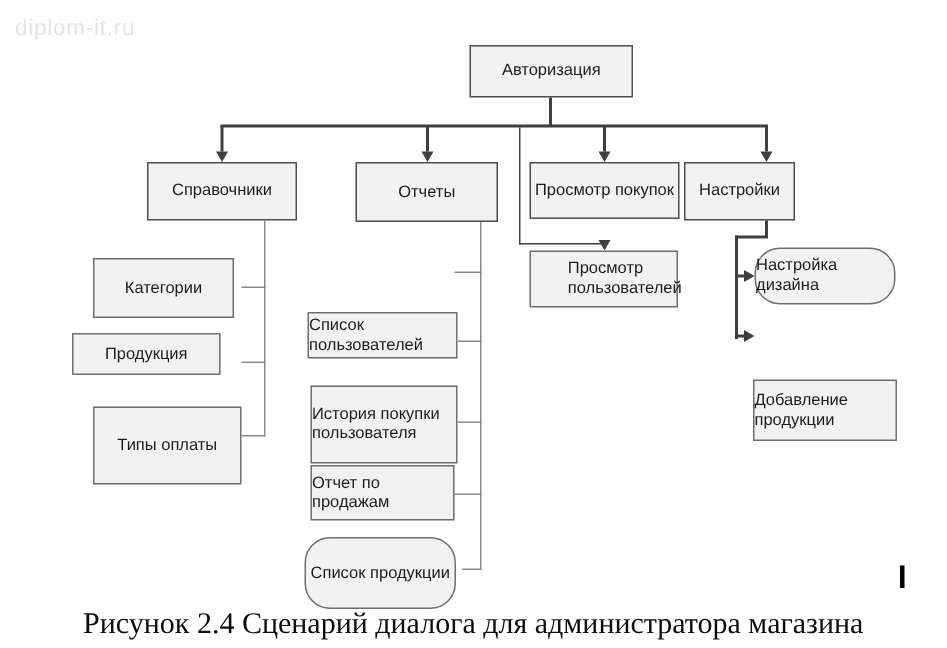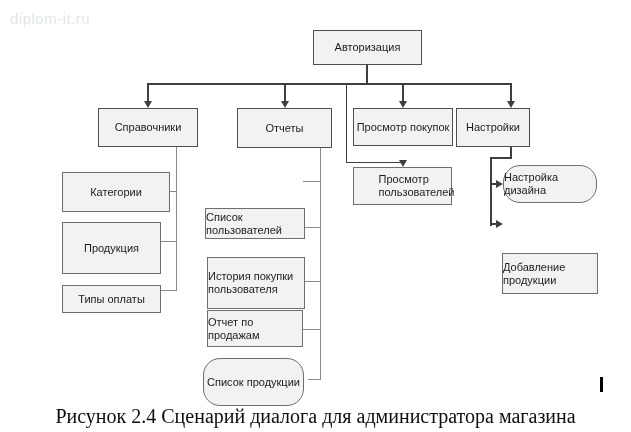--- a/index.html
+++ b/index.html
@@ -25,23 +25,23 @@
   #caption{position:absolute;left:0;right:0;top:405px;text-align:center;
     font-family:"Liberation Serif",serif;font-size:20px;color:#0d0d0d;}
   #cursor{position:absolute;left:600px;top:377px;width:3px;height:15px;background:#000;}
 
   
   .n-authorization{left:313px;top:30px;width:109px;height:35px;}
   .n-directories{left:98px;top:108px;width:100px;height:39px;}
   .n-reports{left:237px;top:108px;width:95px;height:40px;}
   .n-view-purchases{left:353px;top:108px;width:100px;height:38px;}
   .n-settings{left:444px;top:108px;width:74px;height:39px;margin-left:12px;}
-  .n-categories{left:62px;top:172px;width:108px;height:40px;}
-  .n-products{left:62px;top:222px;width:99px;height:52px;}
-  .n-payment-types{left:62px;top:285px;width:99px;height:28px;}
+  .n-categories{left:62px;top:172px;width:94px;height:40px;}
+  .n-products{left:48px;top:222px;width:99px;height:28px;}
+  .n-payment-types{left:62px;top:271px;width:99px;height:52px;}
   .n-purchases-list{left:205px;top:159px;width:98px;height:37px;}
   .n-users-list{left:205px;top:208px;width:100px;height:31px;}
   .n-user-purchase-history{left:207px;top:257px;width:98px;height:52px;}
   .n-sales-report{left:207px;top:310px;width:96px;height:37px;}
   .n-products-list{left:203px;top:358px;width:101px;height:48px;border-radius:17px;}
   .n-view-users{left:353px;top:167px;width:99px;height:38px;padding-left:28px;}
   .n-design-settings{left:503px;top:165px;width:94px;height:38px;border-radius:17px;}
   .n-add-products{left:502px;top:207px;width:96px;height:41px;margin-top:46px;}
 </style>
 </head>

